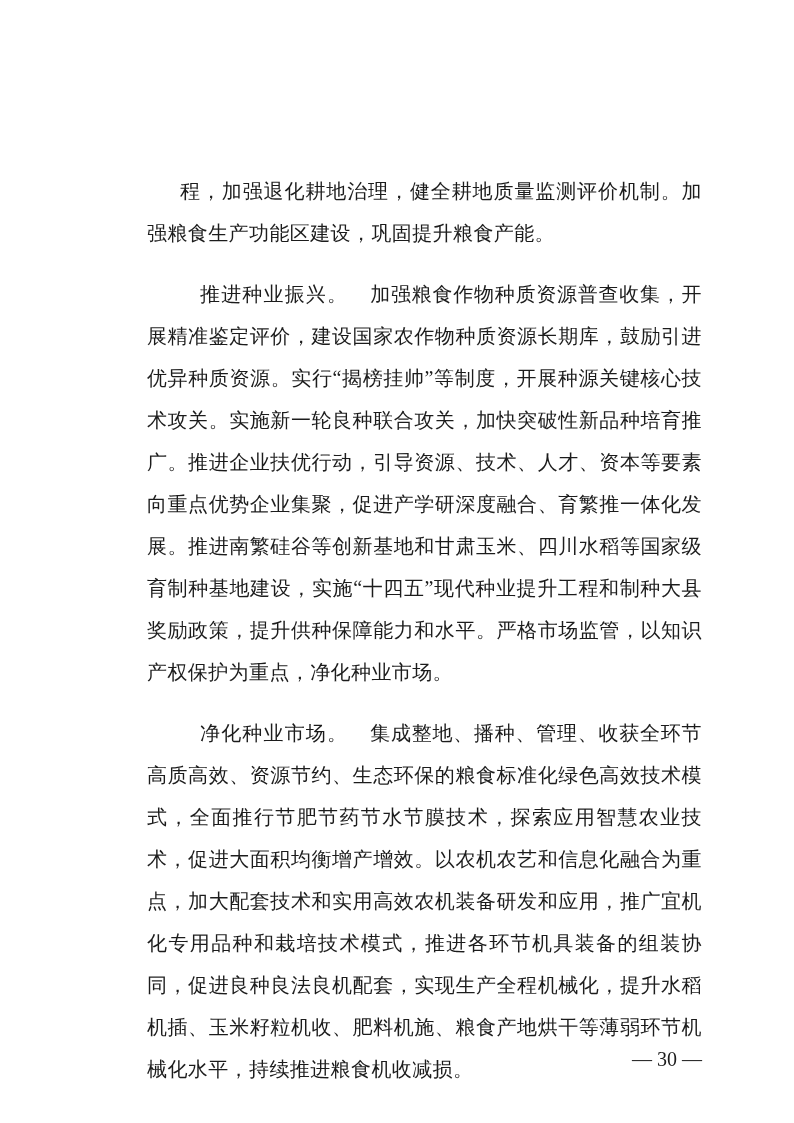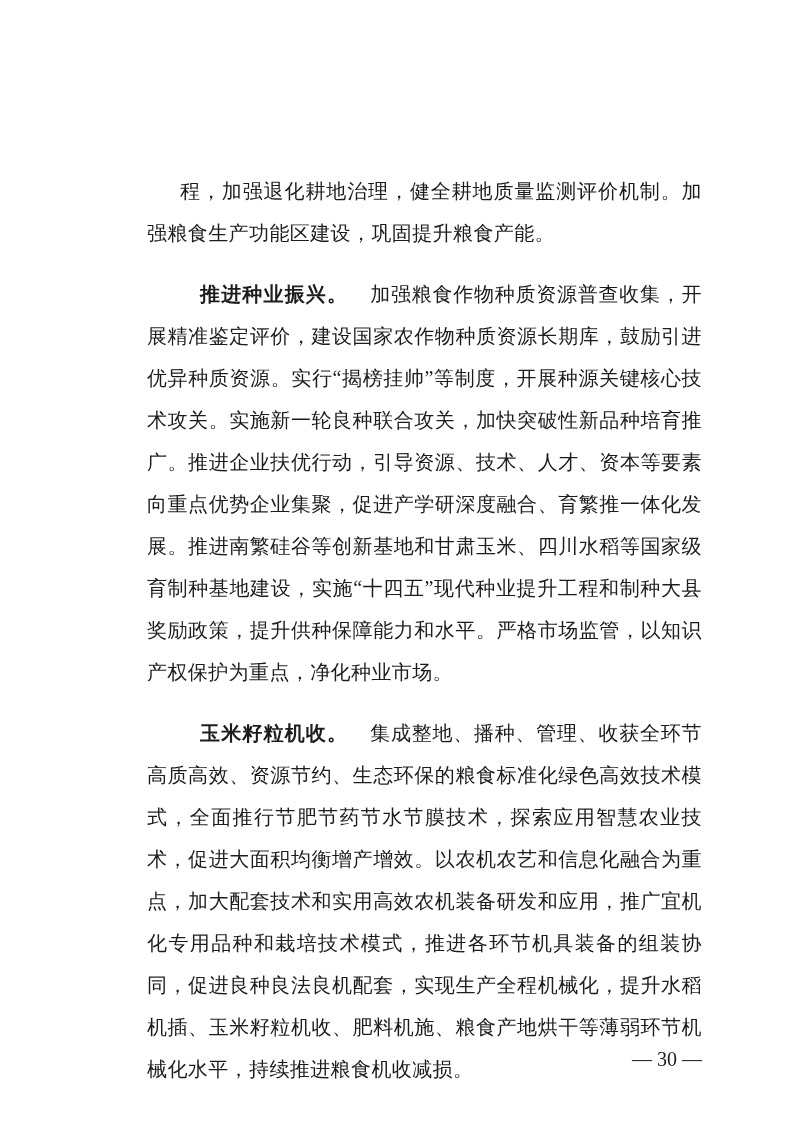--- a/index.html
+++ b/index.html
@@ -27,21 +27,21 @@
     line-height: 42px;
     text-align: justify;
     text-justify: inter-ideograph;
     letter-spacing: 0.4px;
     color: #1c1c1c;
   }
   p.para.indent {
     text-indent: 42px;
   }
   .lead {
-    font-weight: 700;
+    font-weight: 400;
     font-family: "Liberation Sans", "DejaVu Sans", sans-serif;
     letter-spacing: 0.8px;
   }
   .footer {
     position: absolute;
     left: 100px;
     top: 1002px;
     width: 593px;
     font-size: 20px;
     line-height: 42px;
@@ -52,20 +52,20 @@
 </head>
 <body>
 
 <div class="page">
   <div class="content">
 
     <p class="para"><span class="lead"></span><span>程，加强退化耕地治理，健全耕地质量监测评价机制。加强粮食生产功能区建设，巩固提升粮食产能。</span></p>
 
     <p class="para indent"><span class="lead">推进种业振兴。</span><span>加强粮食作物种质资源普查收集，开展精准鉴定评价，建设国家农作物种质资源长期库，鼓励引进优异种质资源。实行“揭榜挂帅”等制度，开展种源关键核心技术攻关。实施新一轮良种联合攻关，加快突破性新品种培育推广。推进企业扶优行动，引导资源、技术、人才、资本等要素向重点优势企业集聚，促进产学研深度融合、育繁推一体化发展。推进南繁硅谷等创新基地和甘肃玉米、四川水稻等国家级育制种基地建设，实施“十四五”现代种业提升工程和制种大县奖励政策，提升供种保障能力和水平。严格市场监管，以知识产权保护为重点，净化种业市场。</span></p>
 
-    <p class="para indent"><span class="lead">玉米籽粒机收。</span><span>集成整地、播种、管理、收获全环节高质高效、资源节约、生态环保的粮食标准化绿色高效技术模式，全面推行节肥节药节水节膜技术，探索应用智慧农业技术，促进大面积均衡增产增效。以农机农艺和信息化融合为重点，加大配套技术和实用高效农机装备研发和应用，推广宜机化专用品种和栽培技术模式，推进各环节机具装备的组装协同，促进良种良法良机配套，实现生产全程机械化，提升水稻机插、玉米籽粒机收、肥料机施、粮食产地烘干等薄弱环节机械化水平，持续推进粮食机收减损。</span></p>
+    <p class="para indent"><span class="lead">净化种业市场。</span><span>集成整地、播种、管理、收获全环节高质高效、资源节约、生态环保的粮食标准化绿色高效技术模式，全面推行节肥节药节水节膜技术，探索应用智慧农业技术，促进大面积均衡增产增效。以农机农艺和信息化融合为重点，加大配套技术和实用高效农机装备研发和应用，推广宜机化专用品种和栽培技术模式，推进各环节机具装备的组装协同，促进良种良法良机配套，实现生产全程机械化，提升水稻机插、玉米籽粒机收、肥料机施、粮食产地烘干等薄弱环节机械化水平，持续推进粮食机收减损。</span></p>
 
   </div>
 
   <div class="footer">
     <span>— 30 —</span>
   </div>
 </div>
 
 </body></html>

